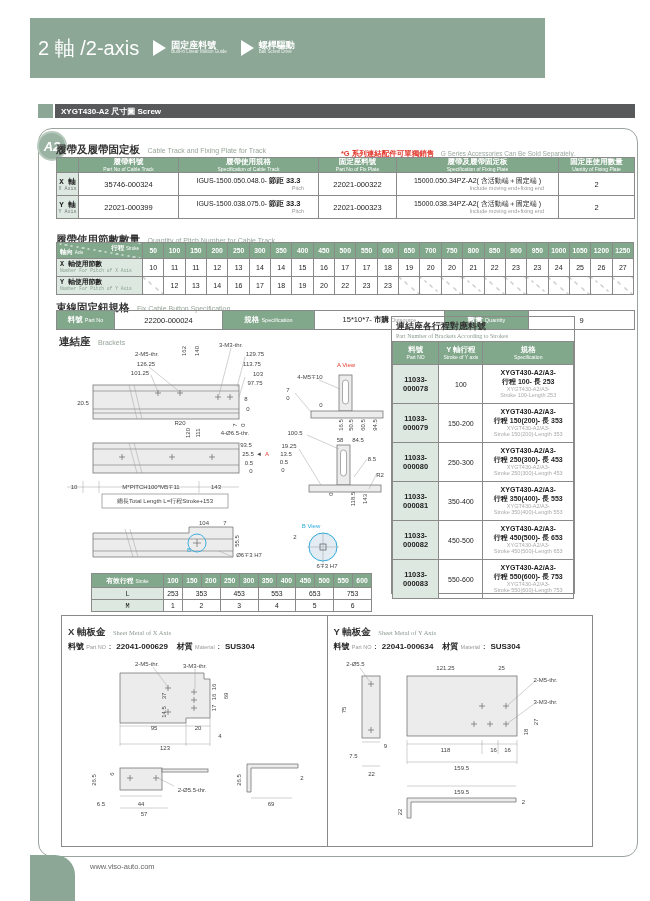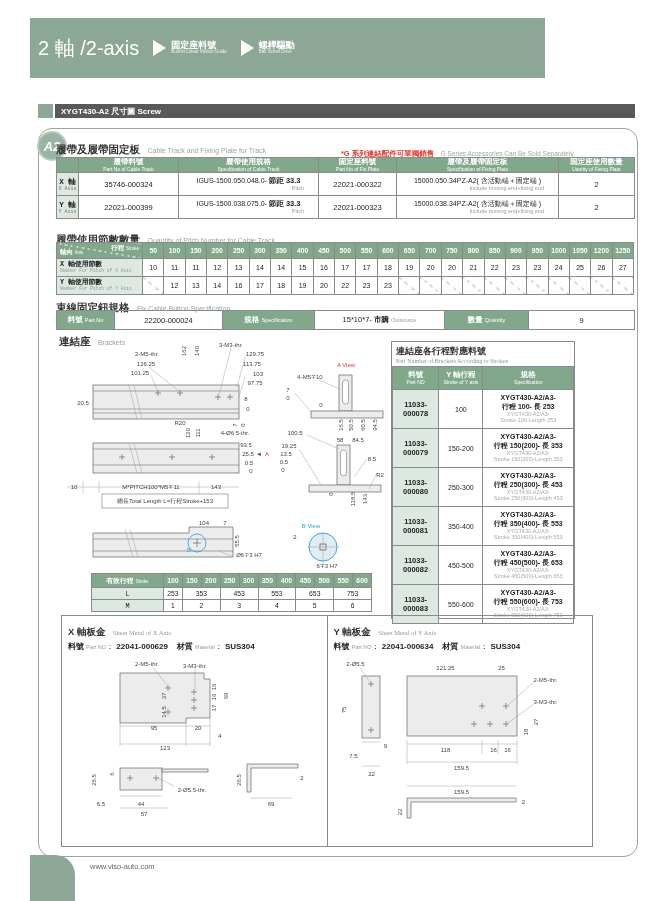--- a/index.html
+++ b/index.html
@@ -68,21 +68,21 @@
   #t3 .gh i{font-style:normal;font-size:5.5px;font-weight:normal;}
   #t3 .v i{font-style:normal;font-size:5.5px;color:#999;}
   
   #bk-draw{position:absolute;left:20px;top:208px;width:335px;height:234px;}
   #bk-draw svg,#sx-draw svg,#sy-draw svg{position:absolute;left:0;top:0;}
   .dim{position:absolute;font-size:6px;color:#444;white-space:nowrap;transform:translate(-50%,-50%);line-height:1;}
   .dim.rot{transform:translate(-50%,-50%) rotate(-90deg);}
   .dim.red{color:#e23b2e;}
   .dim.blue{color:#2ea9dc;}
   
-  #bk-box{position:absolute;left:352px;top:212px;width:184px;height:278px;border:1px solid #8a8a8a;box-sizing:border-box;}
+  #bk-box{position:absolute;left:352px;top:187px;width:184px;height:278px;border:1px solid #8a8a8a;box-sizing:border-box;}
   #bk-box .bt-cn{font-size:9px;font-weight:bold;color:#333;margin:3px 0 0 4px;}
   #bk-box .bt-en{font-size:6px;color:#8b9a90;margin:0 0 2px 4px;font-family:"Liberation Serif",serif;}
   #t4{width:182px;margin-left:0px;}
   #t4 th{height:22px;}
   #t4 td{height:38px;font-size:7px;}
   #t4 .part{background:#dde9e0;font-weight:bold;font-size:7.5px;line-height:1.2;}
   #t4 .spec .c{font-weight:bold;font-size:7px;line-height:1.2;display:block;}
   #t4 .spec .e{font-size:5.5px;color:#aaa;line-height:1.15;display:block;}
   
   #t5{position:absolute;left:52px;top:444px;width:281px;}

